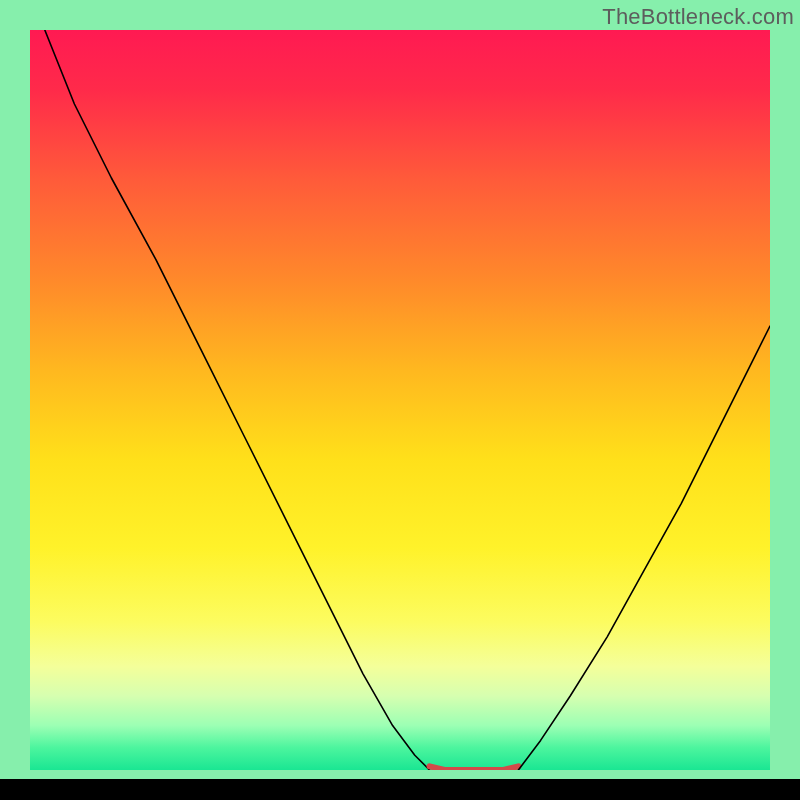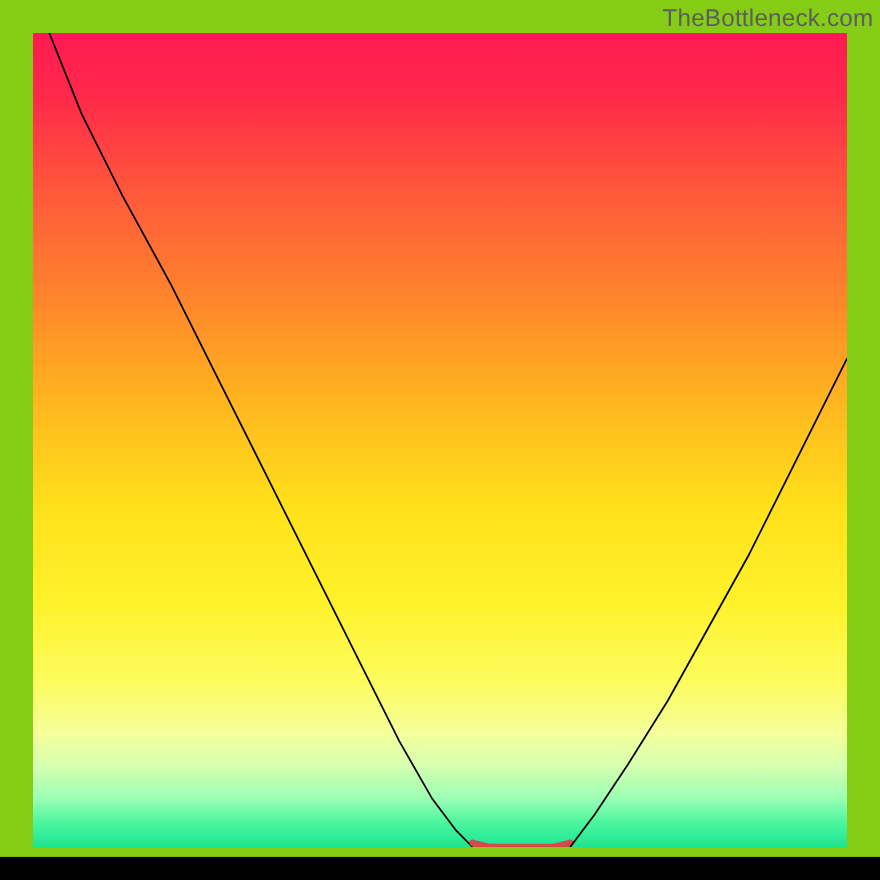--- a/index.html
+++ b/index.html
@@ -8,21 +8,21 @@
     width: 800px;
     height: 800px;
     background: #000;
     font-family: Arial, Helvetica, sans-serif;
     overflow: hidden;
   }
   .frame {
     position: relative;
     width: 800px;
     height: 779px;
-    background: #84cc16;
+    background: #86efac;
   }
   .plot-area {
     position: absolute;
     left: 30px;
     top: 30px;
     width: 740px;
     height: 740px;
     overflow: hidden;
   }
   .gradient-bg {

